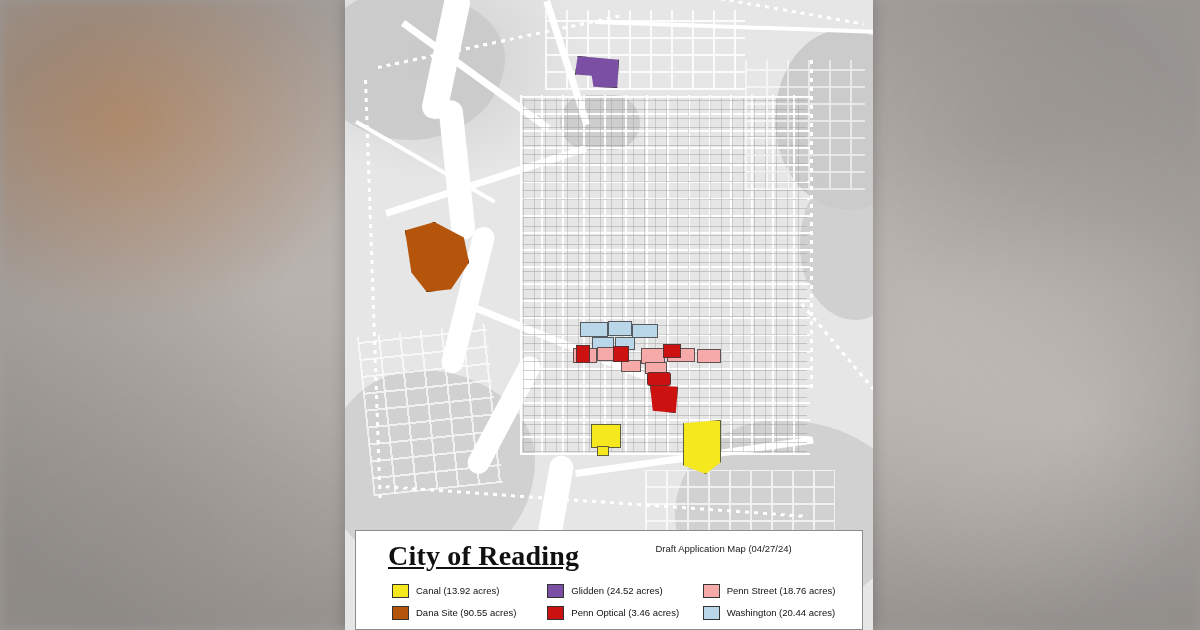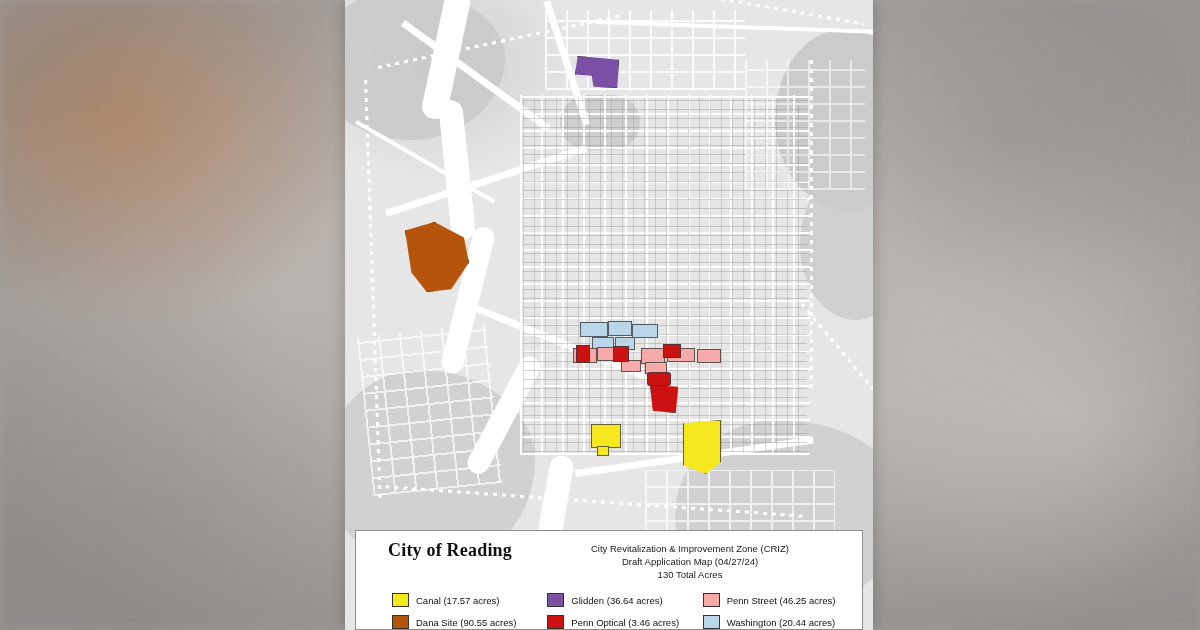--- a/index.html
+++ b/index.html
@@ -131,26 +131,27 @@
   }
   .legend-top {
     display: flex;
     align-items: flex-start;
     justify-content: flex-start;
     gap: 18px;
   }
   #legend-title {
     font-family: "Liberation Serif", serif;
     font-weight: bold;
-    font-size: 18px;
+    font-size: 28px;
     color: #111;
     letter-spacing: 0.2px;
     padding-left: 18px;
     white-space: nowrap;
     line-height: 1.1;
+    text-decoration: underline;
   }
   .legend-meta {
     text-align: center;
     font-size: 9.5px;
     line-height: 1.35;
     color: #1a1a1a;
     flex: 1;
     padding-top: 2px;
   }
   .legend-items {
@@ -251,38 +252,36 @@
     <div class="parcel" style="left:246px; top:424px; width:28px; height:22px; background:#f5e81f;"></div>
     <div class="parcel" style="left:252px; top:446px; width:10px; height:8px; background:#f5e81f;"></div>
     <div class="parcel" style="left:338px; top:420px; width:36px; height:52px; background:#f5e81f; clip-path: polygon(0% 6%, 100% 0%, 100% 78%, 60% 100%, 0% 84%);"></div>
 
   </div>
 
   <div id="legend">
     <div class="legend-top">
       <div id="legend-title">City of Reading</div>
       <div class="legend-meta">
-        <div>City Revitalization &amp; Improvement Zone (CRIZ)</div>
         <div>Draft  Application Map (04/27/24)</div>
-        <div>130 Total Acres</div>
       </div>
     </div>
 
     <div class="legend-items">
       <div class="legend-item">
         <span class="swatch" style="background:#f5e81f;"></span>
-        <span>Canal (17.57 acres)</span>
+        <span>Canal (13.92 acres)</span>
       </div>
       <div class="legend-item">
         <span class="swatch" style="background:#7b4fa3;"></span>
-        <span>Glidden (36.64 acres)</span>
+        <span>Glidden (24.52 acres)</span>
       </div>
       <div class="legend-item">
         <span class="swatch" style="background:#f5a9a9;"></span>
-        <span>Penn Street (46.25 acres)</span>
+        <span>Penn Street (18.76 acres)</span>
       </div>
       <div class="legend-item">
         <span class="swatch" style="background:#b5540b;"></span>
         <span>Dana Site (90.55 acres)</span>
       </div>
       <div class="legend-item">
         <span class="swatch" style="background:#cc1111;"></span>
         <span>Penn Optical (3.46 acres)</span>
       </div>
       <div class="legend-item">

